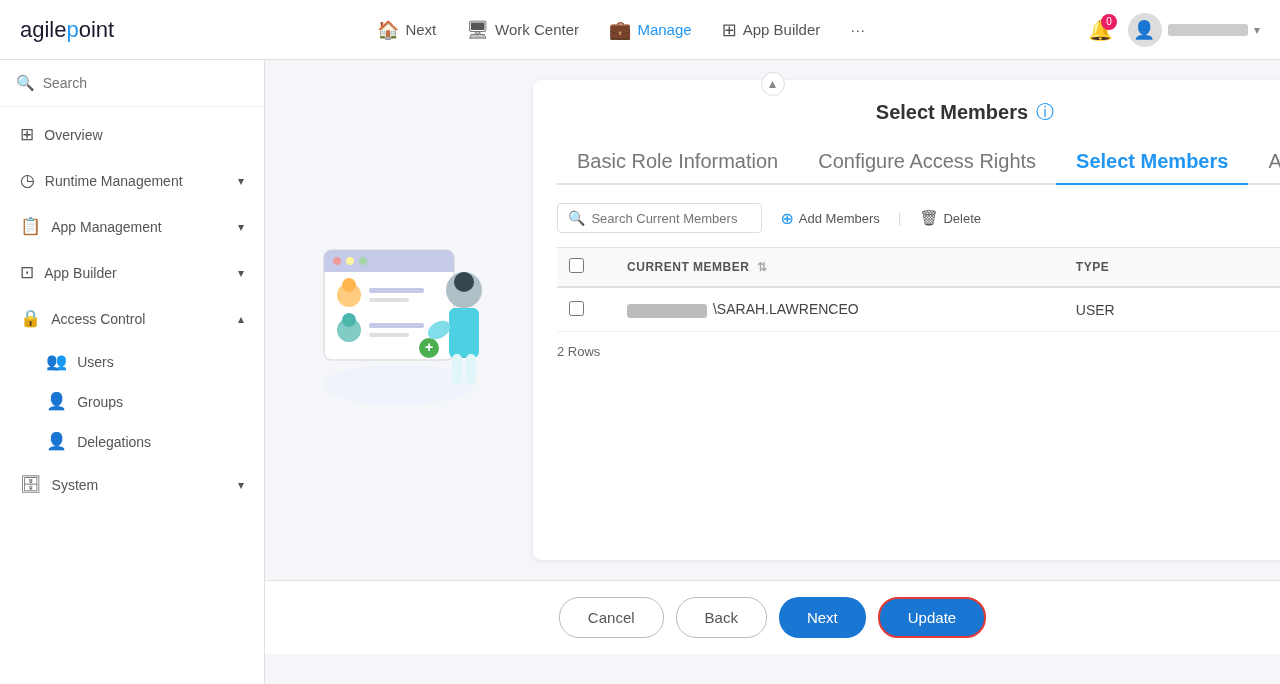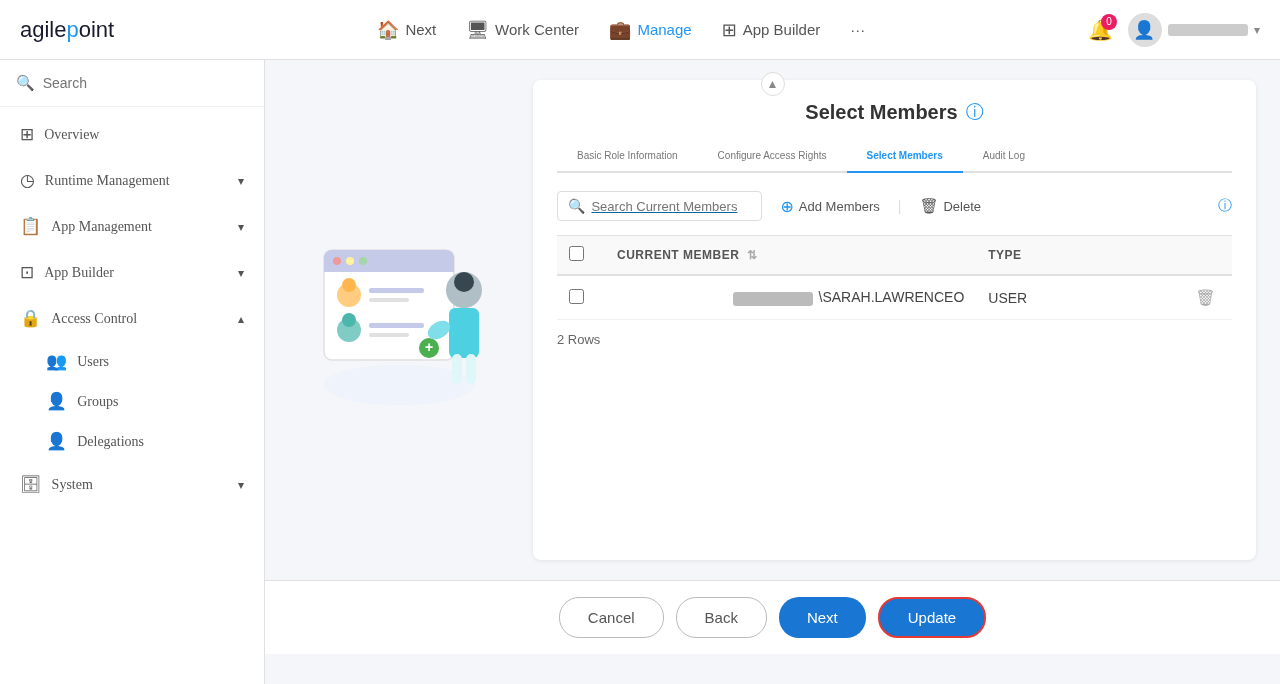--- a/index.html
+++ b/index.html
@@ -29,21 +29,21 @@
     .main-layout { display: flex; height: calc(100vh - 60px); }
 
     
     .sidebar { width: 265px; background: #fff; border-right: 1px solid #e0e0e0; display: flex; flex-direction: column; overflow-y: auto; flex-shrink: 0; }
     .sidebar-search { display: flex; align-items: center; gap: 8px; padding: 14px 16px; border-bottom: 1px solid #f0f0f0; }
     .sidebar-search input { border: none; outline: none; width: 100%; font-size: 14px; color: #555; background: transparent; }
     .sidebar-search .s-icon { color: #aaa; font-size: 15px; }
     .sidebar-item { display: flex; align-items: center; gap: 10px; padding: 12px 16px; cursor: pointer; color: #555; font-size: 14px; border-radius: 4px; margin: 1px 4px; }
     .sidebar-item.active { background: #1976d2; color: #fff; border-radius: 6px; }
     .sidebar-item .si-icon { font-size: 17px; }
-    .sidebar-item .si-label { flex: 1; font-family: Liberation Serif, serif; }
+    .sidebar-item .si-label { flex: 1; }
     .sidebar-item .si-arrow { font-size: 12px; }
     .sidebar-section { padding: 4px 0; }
     .sidebar-sub { padding-left: 30px; }
     .sidebar-sub .sidebar-item { padding: 9px 12px; }
 
     
     .content { flex: 1; overflow-y: auto; background: #f5f6fa; position: relative; }
 
     
     .collapse-handle { position: absolute; top: 12px; left: 50%; transform: translateX(-50%); background: #fff; border: 1px solid #ddd; border-radius: 50%; width: 24px; height: 24px; display: flex; align-items: center; justify-content: center; cursor: pointer; z-index: 5; font-size: 12px; color: #888; }
@@ -57,37 +57,37 @@
     .left-illustration { width: 220px; flex-shrink: 0; display: flex; align-items: center; justify-content: center; }
 
     
     .right-panel { flex: 1; background: #fff; border-radius: 8px; box-shadow: 0 1px 4px rgba(0,0,0,0.08); padding: 20px 24px; min-height: 480px; }
     .panel-title-row { display: flex; align-items: center; gap: 8px; margin-bottom: 16px; justify-content: center; }
     .panel-title { font-size: 20px; font-weight: 600; color: #333; }
     .info-icon { color: #2196f3; font-size: 18px; cursor: pointer; }
 
     
     .tabs { display: flex; gap: 0; border-bottom: 2px solid #e0e0e0; margin-bottom: 18px; }
-    .tab { padding: 10px 20px; cursor: pointer; color: #777; font-size: 10px; border-bottom: 2px solid transparent; margin-bottom: -2px; white-space: nowrap; }
+    .tab { padding: 10px 20px; cursor: pointer; color: #777; font-size: 20px; border-bottom: 2px solid transparent; margin-bottom: -2px; white-space: nowrap; }
     .tab.active { color: #2196f3; border-bottom: 2px solid #2196f3; font-weight: 600; }
 
     
     .members-toolbar { display: flex; align-items: center; gap: 16px; margin-bottom: 14px; }
     .search-box { display: flex; align-items: center; gap: 6px; border: 1px solid #ddd; border-radius: 4px; padding: 6px 10px; background: #fff; min-width: 200px; }
-    .search-box input { border: none; outline: none; font-size: 13px; color: #0369a1; background: transparent; width: 160px; text-decoration: underline; }
+    .search-box input { border: none; outline: none; font-size: 13px; color: #0369a1; background: transparent; width: 160px; }
     .toolbar-btn { display: flex; align-items: center; gap: 5px; cursor: pointer; color: #555; font-size: 13px; padding: 4px 2px; }
     .toolbar-sep { color: #ddd; }
     .toolbar-info { margin-left: auto; color: #2196f3; cursor: pointer; }
 
     
     .members-table { width: 100%; border-collapse: collapse; }
     .members-table th { background: #f9f9f9; padding: 10px 12px; text-align: left; font-size: 12px; font-weight: 700; color: #555; border-bottom: 2px solid #e0e0e0; border-top: 1px solid #e0e0e0; text-transform: uppercase; letter-spacing: 0.5px; }
     .members-table td { padding: 12px 12px; border-bottom: 1px solid #f0f0f0; font-size: 14px; color: #444; vertical-align: middle; }
     .col-check { width: 40px; }
-    .col-member { width: 55%; text-align: right; }
+    .col-member { width: 55%; }
     .col-type { width: 30%; }
     .col-action { width: 40px; text-align: center; }
     .sort-icon { color: #aaa; margin-left: 4px; font-size: 12px; }
     input[type="checkbox"] { width: 15px; height: 15px; cursor: pointer; accent-color: #2196f3; }
     .blurred-member { display: inline-block; background: #bbb; color: transparent; border-radius: 3px; height: 14px; width: 80px; vertical-align: middle; margin-right: 2px; }
     .delete-btn { color: #aaa; cursor: pointer; font-size: 16px; }
 
     
     .rows-count { margin-top: 12px; font-size: 13px; color: #666; }
 

